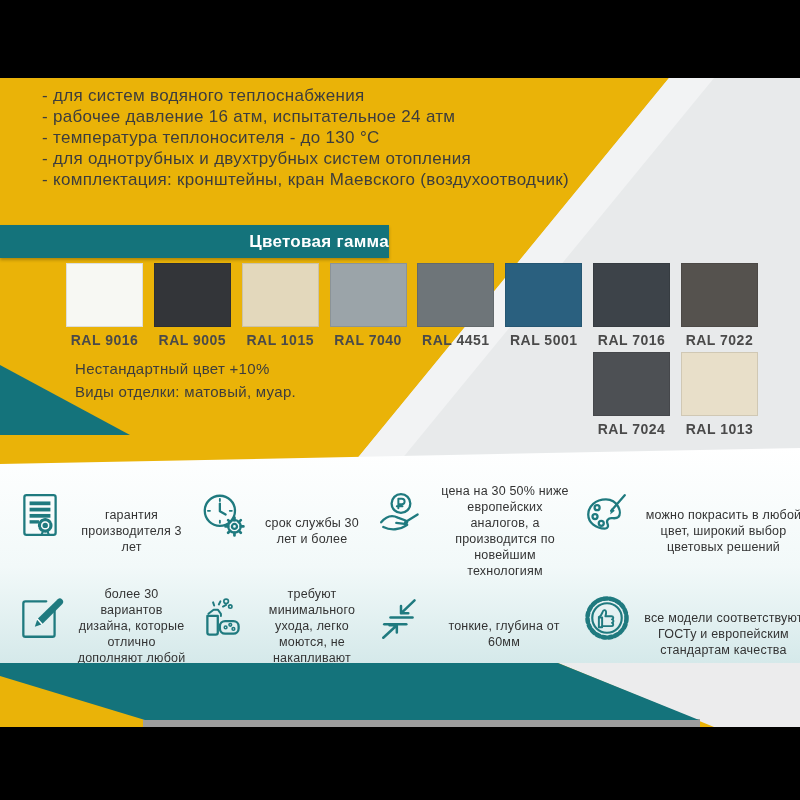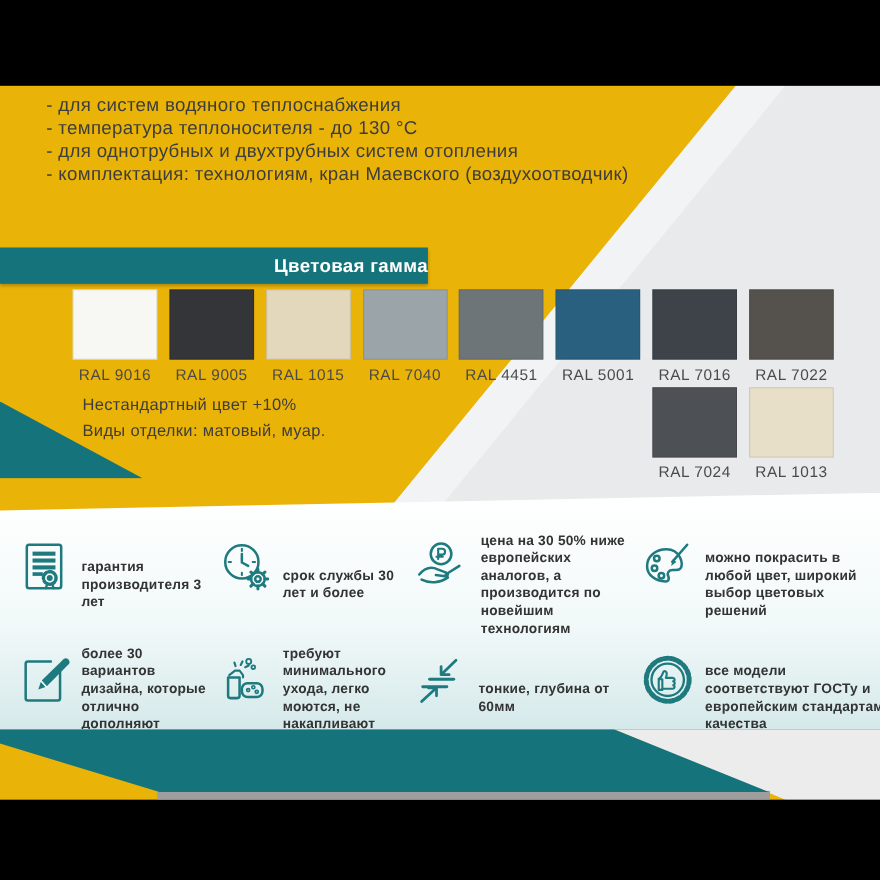--- a/index.html
+++ b/index.html
@@ -22,36 +22,36 @@
 
   
   .color-header{position:absolute;left:0;top:147px;width:389px;height:33px;background:#14737b;
            box-shadow:0 2px 3px rgba(0,0,0,.25);}
   .color-header span{display:block;padding-left:35px;line-height:33px;color:#fff;
            font-size:17px;font-weight:bold;letter-spacing:.3px;text-align:right;}
 
   
   .swatch-row1{position:absolute;left:66px;top:185px;width:692px;display:flex;justify-content:space-between;}
   .swatch-row2{position:absolute;left:593px;top:274px;display:flex;gap:11px;align-items:flex-end;}
-  .swatch{width:77px;text-align:center;}
+  .swatch{width:77px;text-align:center;font-weight:bold;}
   .chip{width:77px;height:64px;border:1px solid rgba(0,0,0,.10);box-sizing:border-box;}
   .chip-label{margin-top:5px;font-size:14px;color:#4a4a4a;letter-spacing:.5px;white-space:nowrap;}
 
   
   .notes{position:absolute;left:75px;top:279px;font-size:15px;line-height:23px;color:#3d3d3d;letter-spacing:.3px;}
 
   
   .panel{position:absolute;left:0;top:370px;width:800px;height:215px;
          background:linear-gradient(180deg,#ffffff 0%,#f2f9f9 55%,#d5e9ea 100%);
          clip-path:polygon(0 16px,100% 0,100% 100%,0 100%);}
   .feat-grid{display:grid;grid-template-columns:183px 178px 206px 233px;grid-template-rows:97px 110px;
          padding:18px 0 0 10px;align-items:center;}
   .feat{display:flex;align-items:center;gap:8px;padding:0 4px;}
   .feat .ic{flex:0 0 52px;display:flex;justify-content:center;}
-  .feat .tx{flex:1;text-align:left;font-size:12.5px;font-weight:bold;color:#333;line-height:1.28;letter-spacing:.2px;margin-top:32px;}
+  .feat .tx{flex:1;text-align:center;font-size:12.5px;font-weight:normal;color:#333;line-height:1.28;letter-spacing:.2px;margin-top:32px;}
   svg{stroke:#1f7a7f;fill:none;stroke-width:2.2;stroke-linecap:round;stroke-linejoin:round;}
   svg .fill{fill:#1f7a7f;stroke:none;}
 
   
   .bottom-zone{position:absolute;left:0;top:585px;width:800px;height:64px;}
   .bz-gray{position:absolute;inset:0;background:#ececed;
          clip-path:polygon(558px 0,800px 0,800px 64px,714px 64px);}
   .bz-shadow{position:absolute;left:143px;top:56px;width:557px;height:8px;background:#9e9e9e;}
   .bz-ribbon{position:absolute;left:0;top:0;width:800px;height:57px;background:#14737b;
          clip-path:polygon(0 0,558px 0,699px 57px,145px 57px,0 13px);}
@@ -60,23 +60,24 @@
 <body>
 
 <div class="screen">
   <div class="slide">
 
     <div class="bg-gray"></div>
     <div class="bg-gray-light"></div>
 
     <div class="bullets">
       <div>- для систем водяного теплоснабжения</div>
+      <div>- рабочее давление 16 атм, испытательное 24 атм</div>
       <div>- температура теплоносителя - до 130 °C</div>
       <div>- для однотрубных и двухтрубных систем отопления</div>
-      <div>- комплектация: технологиям, кран Маевского (воздухоотводчик)</div>
+      <div>- комплектация: кронштейны, кран Маевского (воздухоотводчик)</div>
     </div>
 
     <div class="color-header">
       <span>Цветовая гамма</span>
     </div>
 
     <div class="swatch-row1">
       <div class="swatch">
         <div class="chip" style="background: rgb(247, 248, 243);"></div>
         <div class="chip-label">RAL 9016</div>

